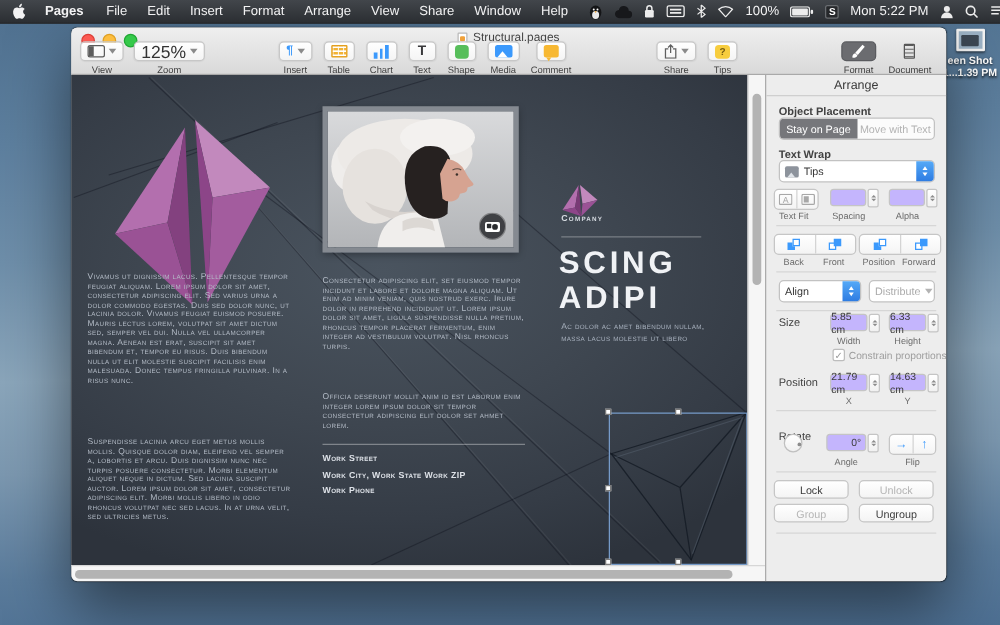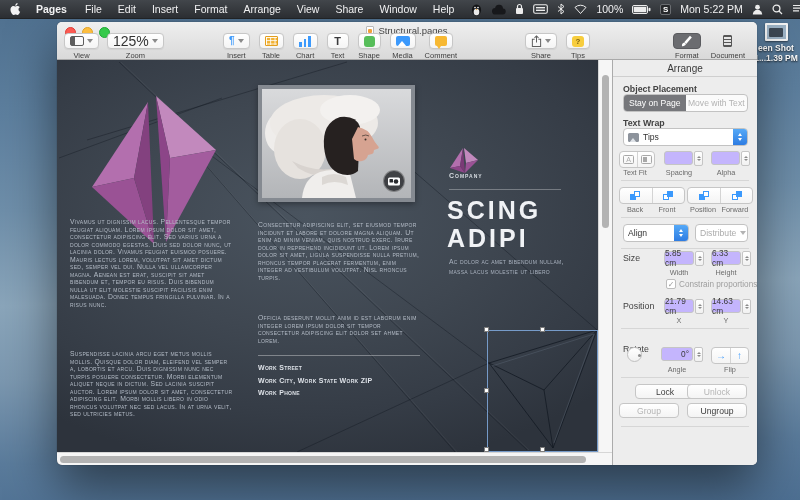--- a/index.html
+++ b/index.html
@@ -590,21 +590,21 @@
             </div>
           <div class="p" style="width:18px">
               <span class="fliparrow">↑</span>
             </div>
         </div>
         <div class="sb-sublabel" style="left:44px;top:305px;width:40px">Angle</div>
         <div class="sb-sublabel" style="left:98px;top:305px;width:38px">Flip</div>
 
         <div class="sb-div" style="top:317px"></div>
 
-        <div class="sbbtn" style="left:22px;top:324px;width:60px">Lock</div>
+        <div class="sbbtn" style="left:6px;top:324px;width:60px">Lock</div>
         <div class="sbbtn dis" style="left:74px;top:324px;width:60px">Unlock</div>
         <div class="sbbtn dis" style="left:6px;top:343px;width:60px">Group</div>
         <div class="sbbtn" style="left:74px;top:343px;width:60px">Ungroup</div>
 
         <div class="sb-div" style="top:366px"></div>
       </div>
     </div>
   </div>
 </div>
 

